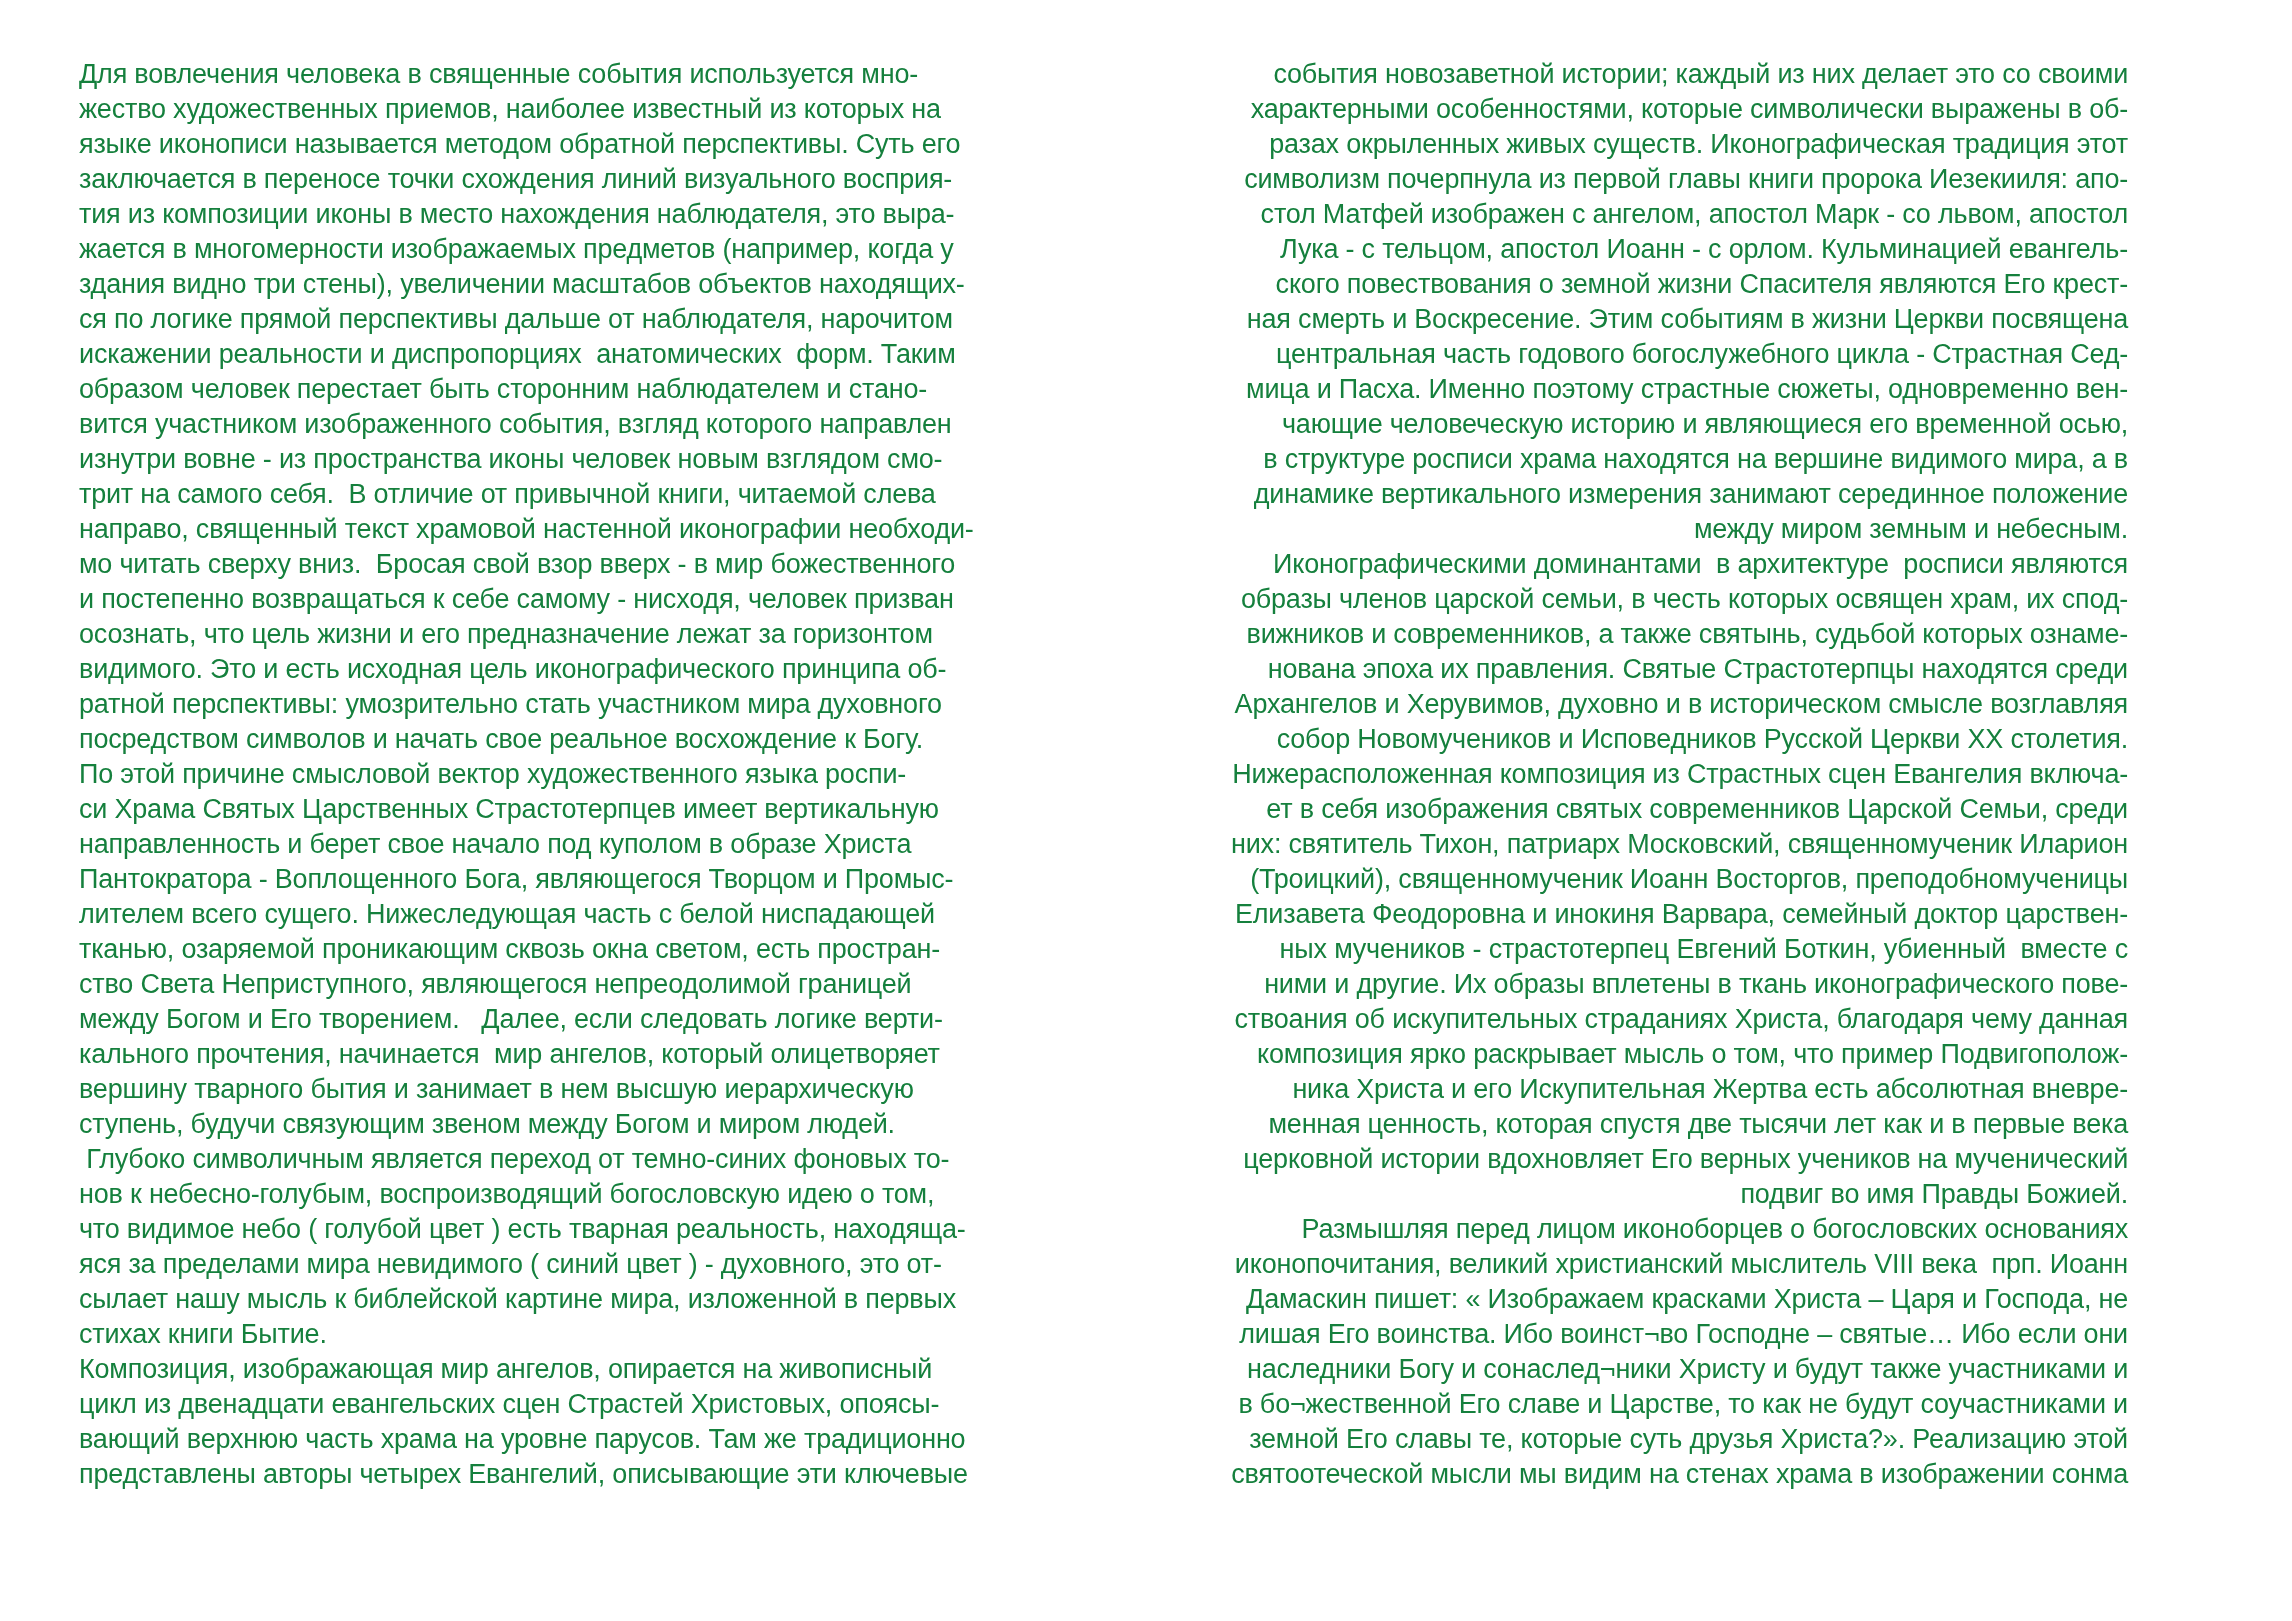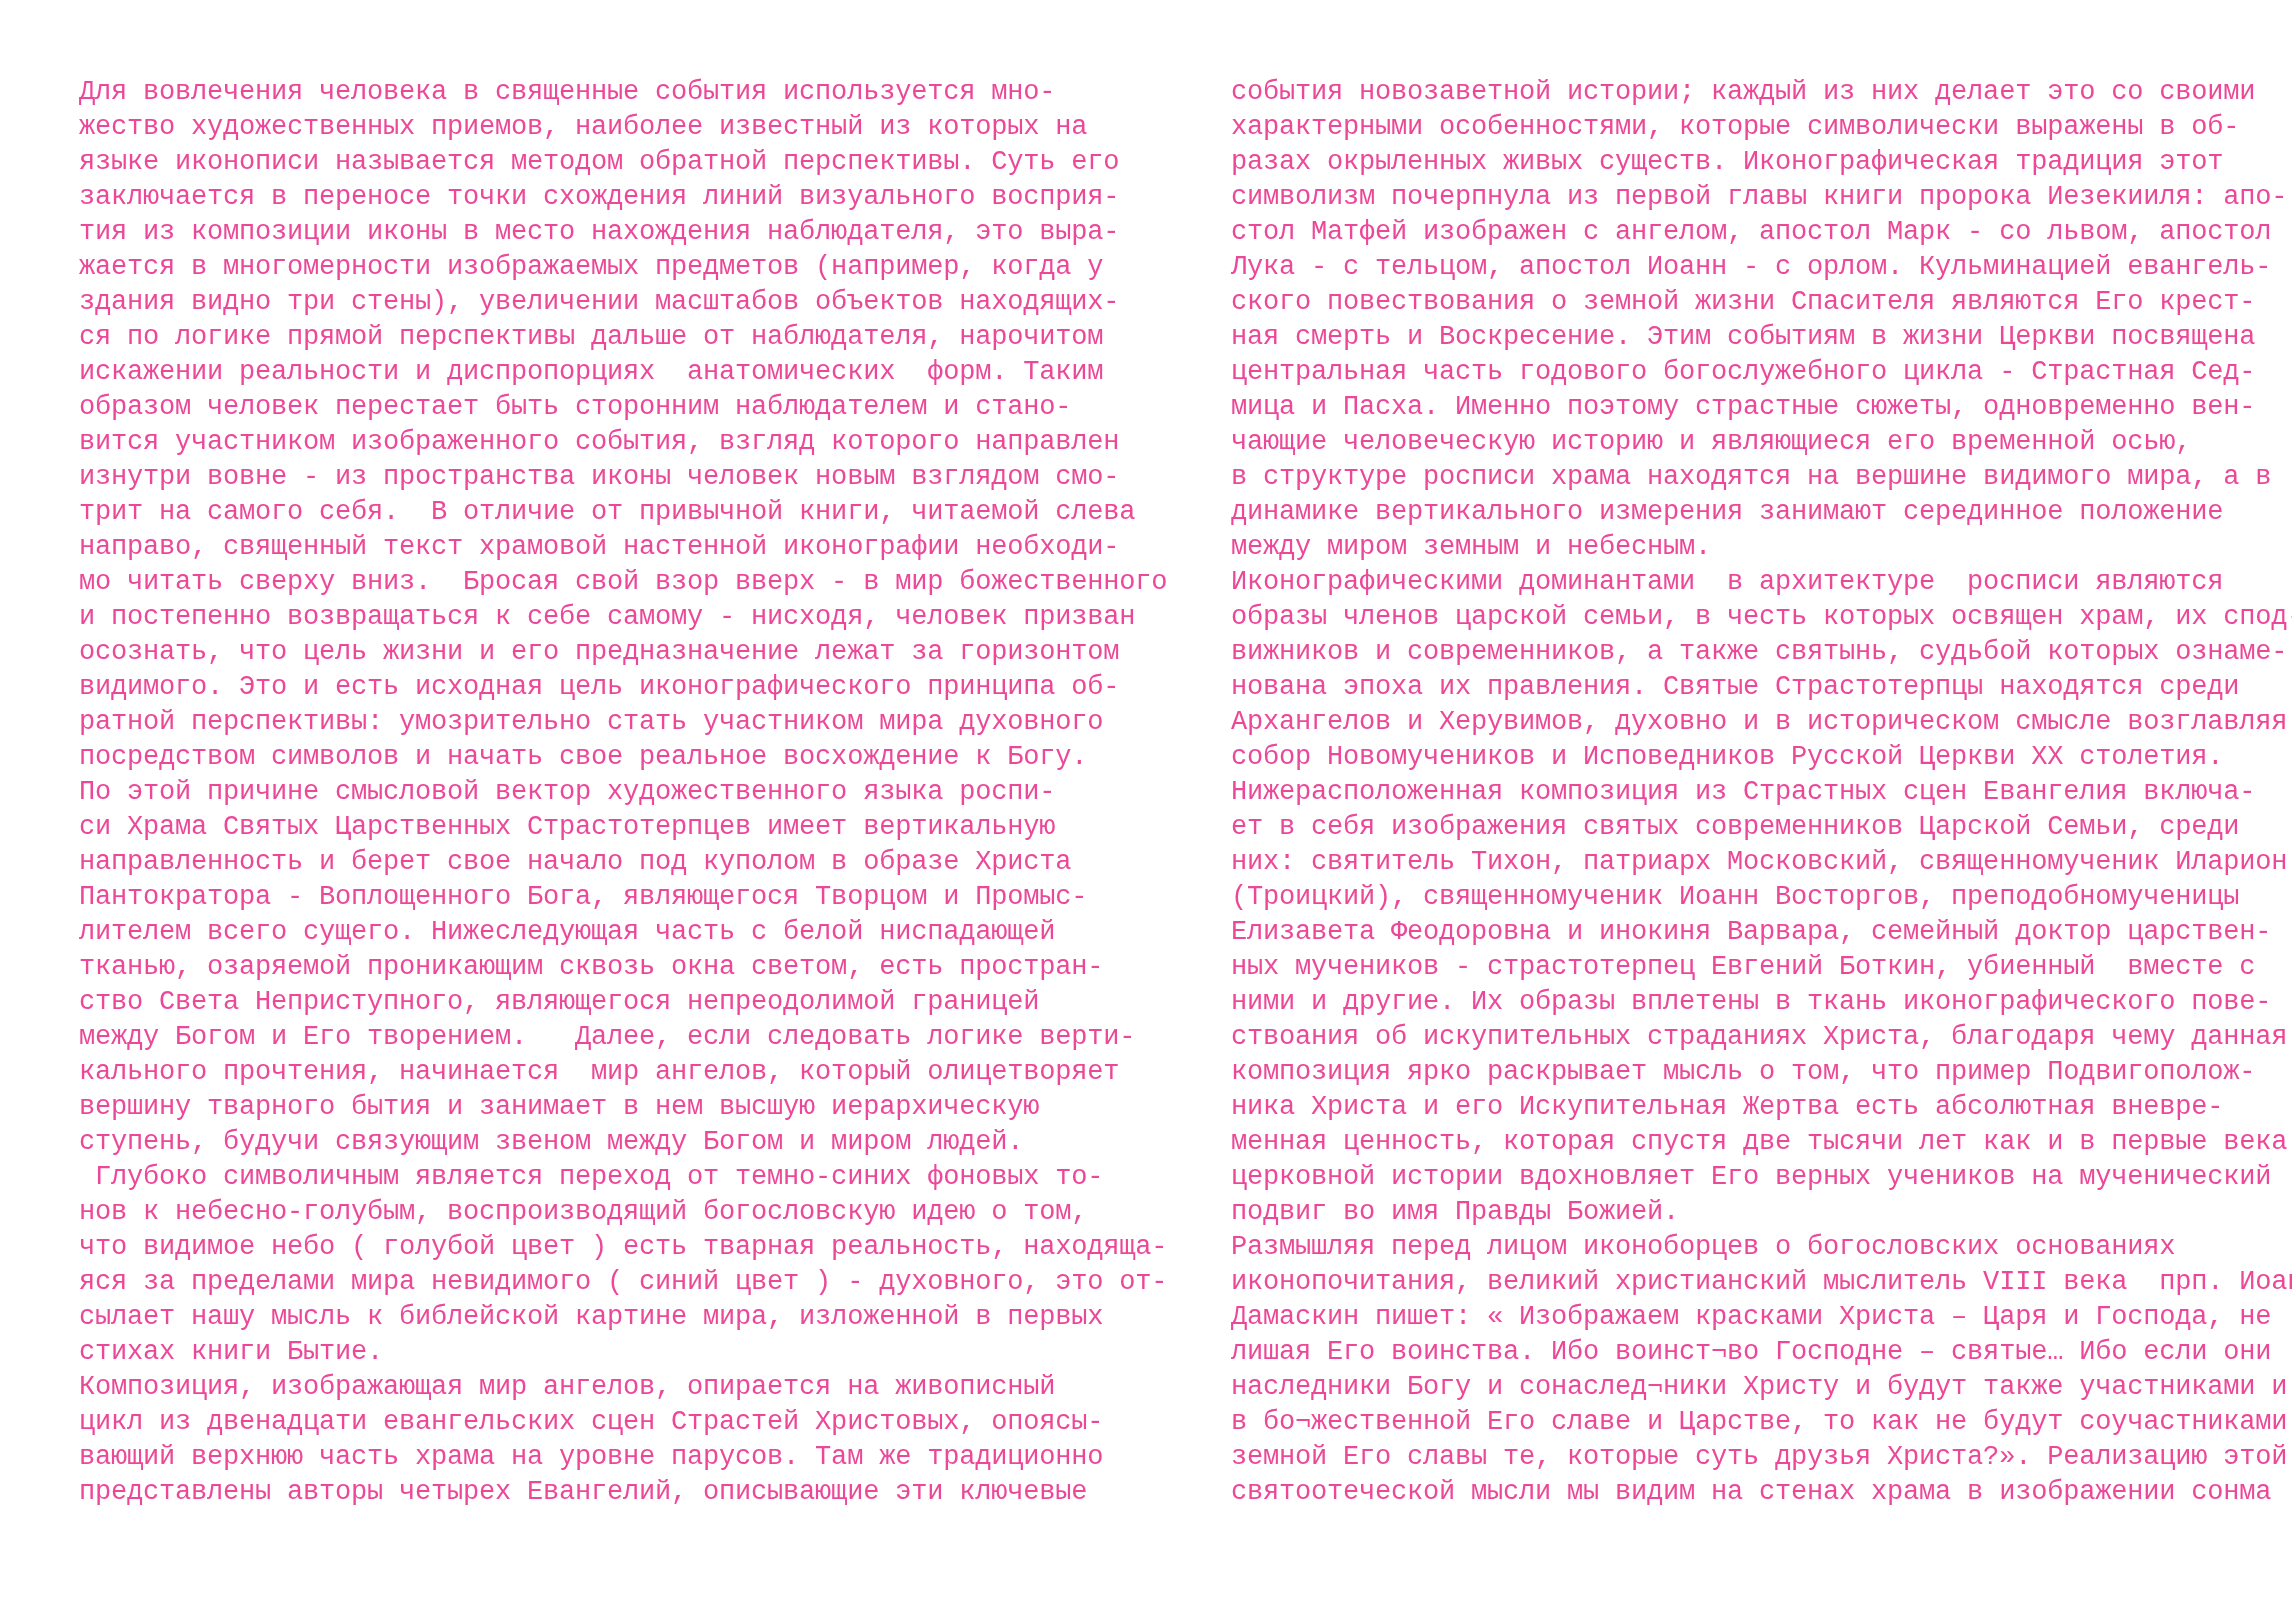--- a/index.html
+++ b/index.html
@@ -9,30 +9,30 @@
   }
   .page {
     position: relative;
     width: 2293px;
     height: 1621px;
     background: #ffffff;
     overflow: hidden;
   }
   .text-column {
     position: absolute;
-    top: 75px;
-    font-family: Liberation Mono, monospace;
+    top: 57px;
+    font-family: Liberation Sans, sans-serif;
     font-size: 27px;
     line-height: 35px;
     letter-spacing: -0.2px;
-    color: #ec4899;
+    color: #15803d;
     white-space: pre; 
   }
   .col-left  { left: 79px; }
-  .col-right { left: 1231px; }
+  .col-right { left: 1231px; text-align: right; }
 </style>
 </head>
 <body>
 
 <div class="page">
   <div class="text-column col-left">Для вовлечения человека в священные события используется мно-
 жество художественных приемов, наиболее известный из которых на
 языке иконописи называется методом обратной перспективы. Суть его
 заключается в переносе точки схождения линий визуального восприя-
 тия из композиции иконы в место нахождения наблюдателя, это выра-

